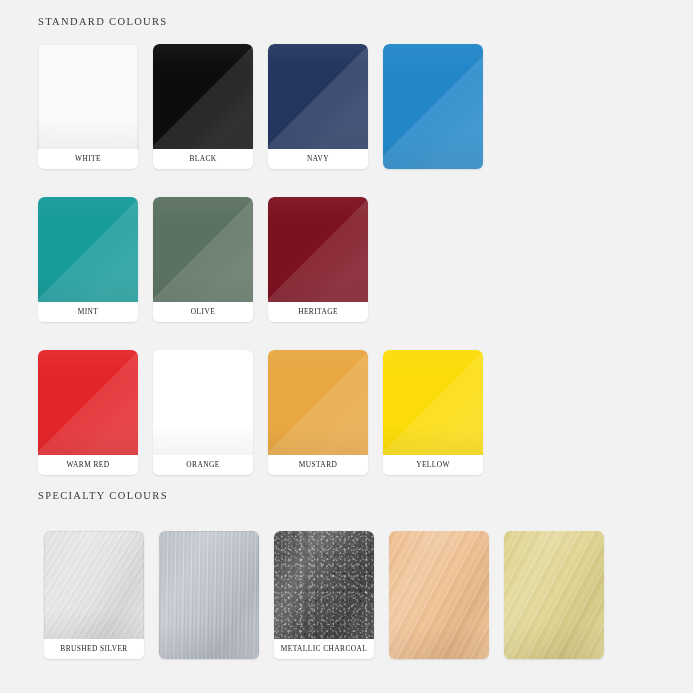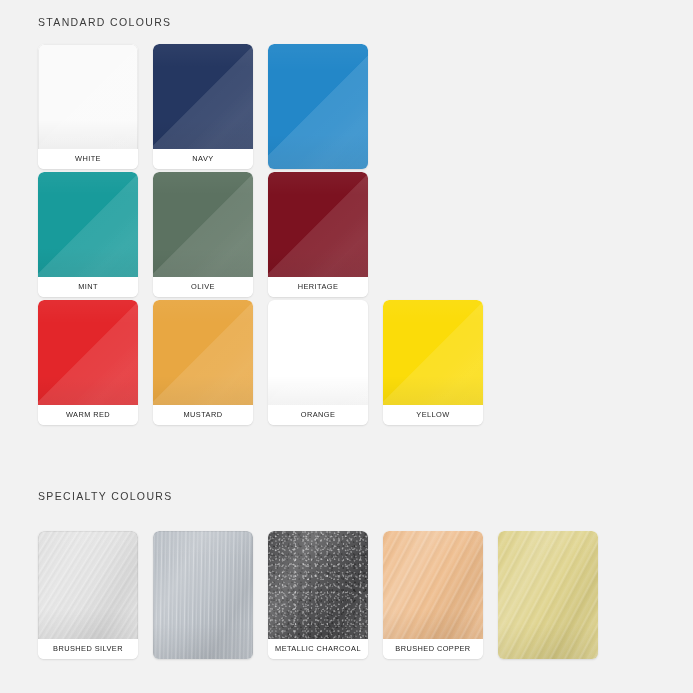--- a/index.html
+++ b/index.html
@@ -14,20 +14,21 @@
     overflow: hidden;
     position: relative;
   }
 
   .sheet {
     position: absolute;
     left: 0; top: 0;
     width: 693px;
     height: 693px;
     box-sizing: border-box;
+    font-family: Liberation Serif, serif;
   }
 
   
   .section-title {
     position: absolute;
     font-size: 10.5px;
     font-weight: 400;
     letter-spacing: 1.35px;
     color: #3a3a3a;
     text-transform: uppercase;
@@ -39,28 +40,28 @@
   
   .grid {
     position: absolute;
     display: flex;
   }
   #grid-standard {
     left: 38px;
     top: 44px;
     width: 620px;
     flex-direction: column;
-    gap: 3px;
+    gap: 28px;
   }
   .row {
     display: flex;
     gap: 15px;
   }
   #grid-specialty {
-    left: 38px;
+    left: 44px;
     top: 531px;
     width: 620px;
     gap: 15px;
   }
 
   
   .card {
     width: 100px;
     border-radius: 6px;
     background: #ffffff;
@@ -248,20 +249,29 @@
             <div class="fill" style="background: rgb(250, 250, 250);"></div>
             <div class="shade"></div>
             <div class="gloss"></div>
             <div class="gloss2"></div>
             <div class="edge"></div>
           </div>
           <div class="label">WHITE</div>
         </div>
         <div class="card standard">
           <div class="chip">
+            <div class="fill" style="background: rgb(13, 13, 13);"></div>
+            <div class="shade"></div>
+            <div class="gloss"></div>
+            <div class="gloss2"></div>
+          </div>
+          <div class="label">BLACK</div>
+        </div>
+        <div class="card standard">
+          <div class="chip">
             <div class="fill" style="background: rgb(37, 55, 97);"></div>
             <div class="shade"></div>
             <div class="gloss"></div>
             <div class="gloss2"></div>
           </div>
           <div class="label">NAVY</div>
         </div>
         <div class="card standard">
           <div class="chip">
             <div class="fill" style="background: rgb(35, 135, 200);"></div>
@@ -305,35 +315,35 @@
           <div class="chip">
             <div class="fill" style="background: rgb(227, 38, 42);"></div>
             <div class="shade"></div>
             <div class="gloss"></div>
             <div class="gloss2"></div>
           </div>
           <div class="label">WARM RED</div>
         </div>
         <div class="card standard">
           <div class="chip">
+            <div class="fill"></div>
+            <div class="shade"></div>
+            <div class="gloss"></div>
+            <div class="gloss2"></div>
+          </div>
+          <div class="label">ORANGE</div>
+        </div>
+        <div class="card standard">
+          <div class="chip">
             <div class="fill" style="background: rgb(232, 167, 66);"></div>
             <div class="shade"></div>
             <div class="gloss"></div>
             <div class="gloss2"></div>
           </div>
           <div class="label">MUSTARD</div>
-        </div>
-        <div class="card standard">
-          <div class="chip">
-            <div class="fill"></div>
-            <div class="shade"></div>
-            <div class="gloss"></div>
-            <div class="gloss2"></div>
-          </div>
-          <div class="label">ORANGE</div>
         </div>
         <div class="card standard">
           <div class="chip">
             <div class="fill" style="background: rgb(251, 220, 9);"></div>
             <div class="shade"></div>
             <div class="gloss"></div>
             <div class="gloss2"></div>
           </div>
           <div class="label">YELLOW</div>
         </div>
@@ -371,21 +381,20 @@
         </div>
         <div class="label">METALLIC CHARCOAL</div>
       </div>
       <div class="card specialty">
         <div class="chip">
           <div class="fill" style="background: rgb(238, 187, 138);"></div>
           <div class="tex brushed-diag-2"></div>
           <div class="tex metal-sheen"></div>
           <div class="shade"></div>
         </div>
-        <div class="label">BRUSHED COPPER</div>
       </div>
       <div class="card specialty">
         <div class="chip">
           <div class="fill" style="background: rgb(221, 209, 136);"></div>
           <div class="tex brushed-diag-2"></div>
           <div class="tex metal-sheen"></div>
           <div class="shade"></div>
         </div>
       </div>
     </div>

